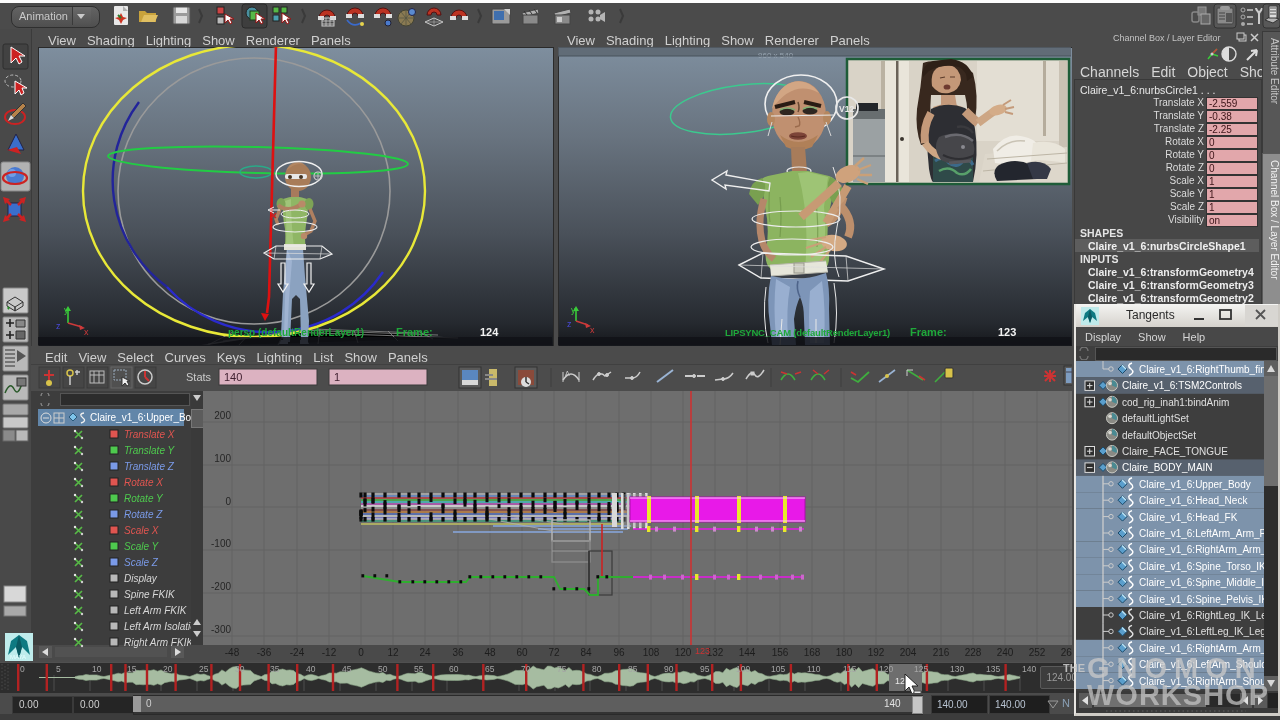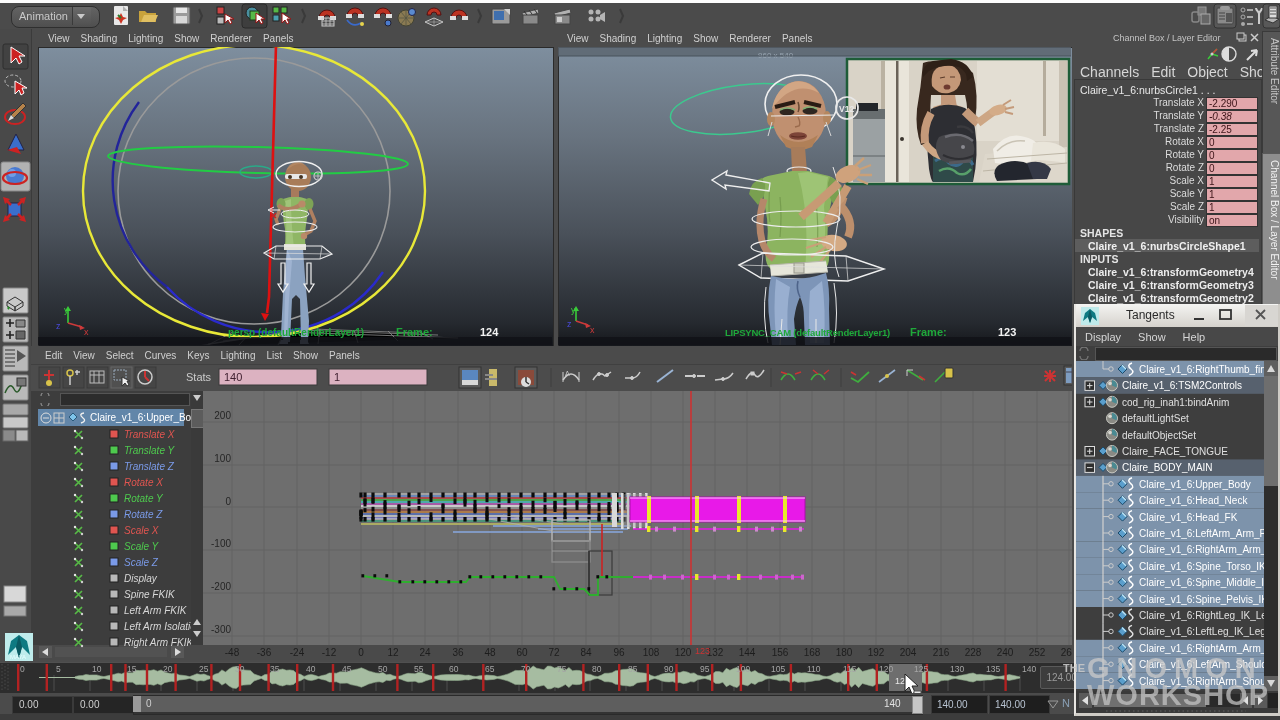--- a/index.html
+++ b/index.html
@@ -1,17 +1,17 @@
 <!DOCTYPE html>
 <html><head>
 <meta charset="utf-8">
 <style>
   html,body{margin:0;padding:0;width:1280px;height:720px;overflow:hidden;background:#4b4b4b;font-family:"Liberation Sans",sans-serif;}
   .abs{position:absolute;}
-  .menu{color:#d0d0d0;font-size:10px;}
+  .menu{color:#d0d0d0;font-size:13px;}
   .menu span{margin-right:11px;}
   .pinkf{background:#e2a7ab;border:1px solid #333;color:#3c1418;font-size:10px;line-height:12px;padding-left:2px;}
   .vtext{writing-mode:vertical-rl;font-size:10px;}
 </style>
 </head>
 <body>
 
 <div class="abs" style="left:0;top:0;width:1280px;height:3px;background:#fdfdfd;"></div>
 <div class="abs" style="left:1277px;top:0;width:3px;height:6px;background:#fdfdfd;"></div>
 
@@ -466,25 +466,25 @@
   <circle cx="24" cy="8" r="7" fill="none" stroke="#ddd" stroke-width="1.4"></circle>
   <path d="M24 1 a7 7 0 0 0 0 14 z" fill="#ddd"></path>
   <path d="M42 14 L52 4 M52 4 l-6 1 M52 4 l-1 6" stroke="#ddd" stroke-width="2"></path>
 </svg>
 <div class="abs" style="left:1080px;top:64px;color:#d6d6d6;font-size:14px;"><span style="margin-right:12px;">Channels</span><span style="margin-right:12px;">Edit</span><span style="margin-right:12px;">Object</span><span>Show</span></div>
 <div class="abs" style="left:1074px;top:79px;width:186px;height:581px;background:#474747;border:1px solid #393939;"></div>
 <div class="abs" style="left:1080px;top:84px;color:#e8e8e8;font-size:10.5px;font-weight:normal;">Claire_v1_6:nurbsCircle1 . . .</div>
 <div class="abs" style="left:1080px;top:97px;width:178px;">
   <div style="position:relative;height:13px;">
       <span style="position:absolute;right:54px;color:#dcdcdc;font-size:10px;">Translate X</span>
-      <span class="pinkf" style="position:absolute;right:0;width:48px;height:11px;">-2.290</span>
+      <span class="pinkf" style="position:absolute;right:0;width:48px;height:11px;">-2.559</span>
     </div>
   <div style="position:relative;height:13px;">
       <span style="position:absolute;right:54px;color:#dcdcdc;font-size:10px;">Translate Y</span>
-      <span class="pinkf" style="position:absolute;right:0;width:48px;height:11px;font-style:italic;">-0.38</span>
+      <span class="pinkf" style="position:absolute;right:0;width:48px;height:11px;">-0.38</span>
     </div>
   <div style="position:relative;height:13px;">
       <span style="position:absolute;right:54px;color:#dcdcdc;font-size:10px;">Translate Z</span>
       <span class="pinkf" style="position:absolute;right:0;width:48px;height:11px;">-2.25</span>
     </div>
   <div style="position:relative;height:13px;">
       <span style="position:absolute;right:54px;color:#dcdcdc;font-size:10px;">Rotate X</span>
       <span class="pinkf" style="position:absolute;right:0;width:48px;height:11px;">0</span>
     </div>
   <div style="position:relative;height:13px;">

